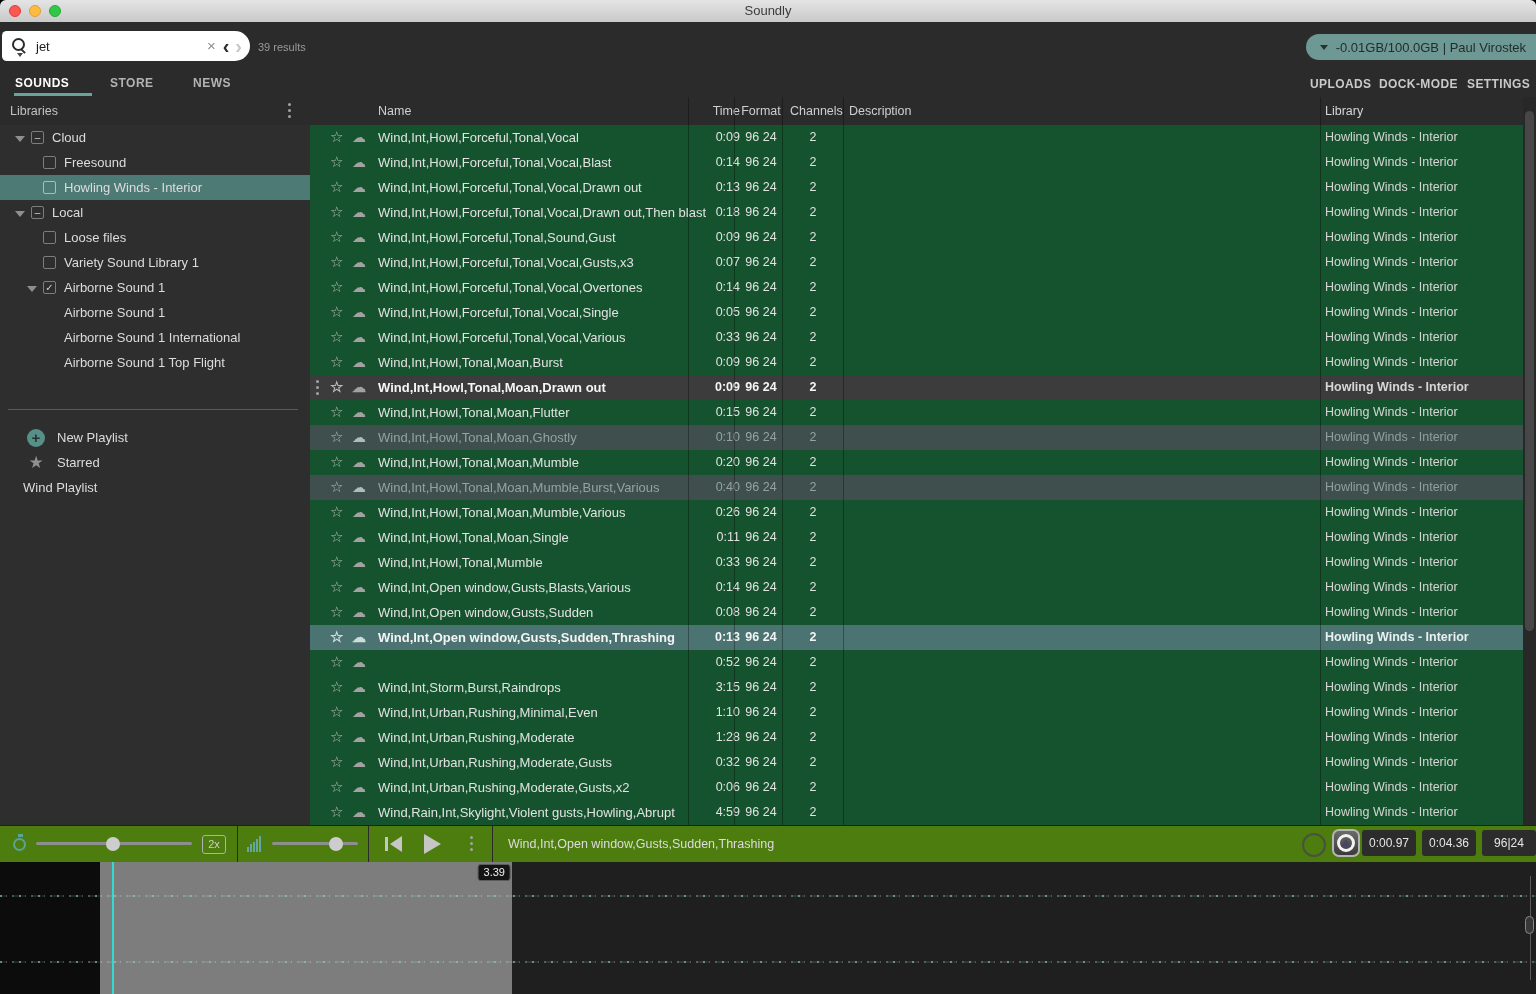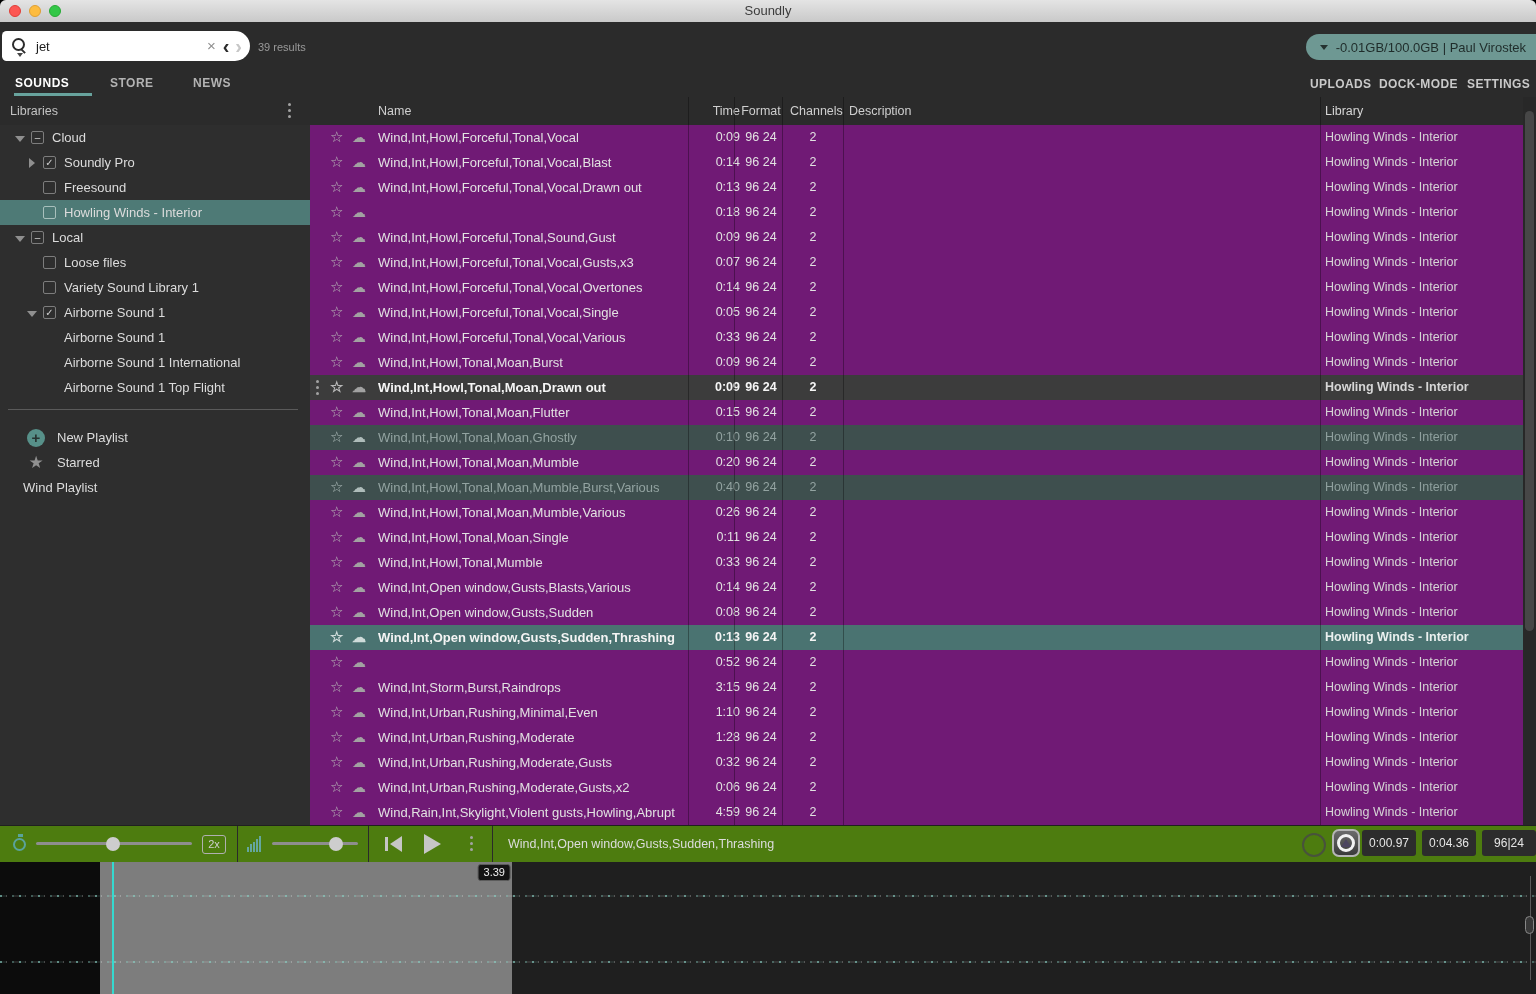--- a/index.html
+++ b/index.html
@@ -60,21 +60,21 @@
   .side-divider{position:absolute;left:8px;top:312px;width:290px;height:1px;background:#5a5a5a;}
   .pl-list{position:absolute;left:0;top:328px;width:100%;}
   .pl-row{display:flex;align-items:center;height:25px;padding-left:27px;}
   .pl-row.noicon{padding-left:23px;}
   .pl-icon{width:18px;height:18px;margin-right:12px;flex:none;display:flex;align-items:center;justify-content:center;}
   .icon-plus-circle{border-radius:50%;background:#579089;color:#273331;font-size:15px;font-weight:bold;line-height:16px;}
   .icon-star{color:#909090;font-size:17px;line-height:18px;}
   .pl-label{font-size:13px;color:#dcdcdc;}
 
   
-  .table{position:absolute;left:310px;top:97px;width:1226px;height:728px;background:#701a75;}
+  .table{position:absolute;left:310px;top:97px;width:1226px;height:728px;background:#14532d;}
   .thead{position:absolute;left:0;top:0;width:100%;height:28px;background:#2b2b2b;font-size:12.5px;color:#cfcfcf;line-height:28px;}
   .tbody{position:absolute;left:0;top:28px;width:100%;}
   .row{position:relative;height:25px;line-height:25px;font-size:13px;color:#e2e2e2;}
   .cell{position:absolute;top:0;height:25px;white-space:nowrap;}
   .c-star{left:20px;width:16px;font-size:15px;color:#b8b8b8;line-height:24px;}
   .c-cloud{left:42px;width:18px;font-size:14px;color:#a2a2a2;line-height:25px;}
   .c-name{left:68px;}
   .c-time{left:370px;width:60px;text-align:right;font-size:12.5px;}
   .c-format{left:428px;width:46px;text-align:center;font-size:12.5px;}
   .c-channels{left:480px;width:46px;text-align:center;font-size:12.5px;}
@@ -182,25 +182,20 @@
           <i></i>
         </div>
     </div>
     <div class="tree-list">
         <div class="tree lvl0">
     <span class="arrow arrow-down"></span>
     <span class="cb cb-mixed"></span>
     <span class="tree-label">Cloud</span>
   </div>
         <div class="tree lvl1">
-    <span class="arrow arrow-right"></span>
-    <span class="cb cb-checked"></span>
-    <span class="tree-label">Soundly Pro</span>
-  </div>
-        <div class="tree lvl1">
     <span class="arrow arrow-none"></span>
     <span class="cb cb-unchecked"></span>
     <span class="tree-label">Freesound</span>
   </div>
         <div class="tree lvl1 sel">
     <span class="arrow arrow-none"></span>
     <span class="cb cb-unchecked"></span>
     <span class="tree-label">Howling Winds - Interior</span>
   </div>
         <div class="tree lvl0">
@@ -293,20 +288,21 @@
     <div class="cell c-name">Wind,Int,Howl,Forceful,Tonal,Vocal,Drawn out</div>
     <div class="cell c-time">0:13</div>
     <div class="cell c-format">96 24</div>
     <div class="cell c-channels">2</div>
     <div class="cell c-library">Howling Winds - Interior</div>
   </div>
         <div class="row st-normal">
 
     <div class="cell c-star">☆</div>
     <div class="cell c-cloud">☁</div>
+    <div class="cell c-name">Wind,Int,Howl,Forceful,Tonal,Vocal,Drawn out,Then blast</div>
     <div class="cell c-time">0:18</div>
     <div class="cell c-format">96 24</div>
     <div class="cell c-channels">2</div>
     <div class="cell c-library">Howling Winds - Interior</div>
   </div>
         <div class="row st-normal">
 
     <div class="cell c-star">☆</div>
     <div class="cell c-cloud">☁</div>
     <div class="cell c-name">Wind,Int,Howl,Forceful,Tonal,Sound,Gust</div>

